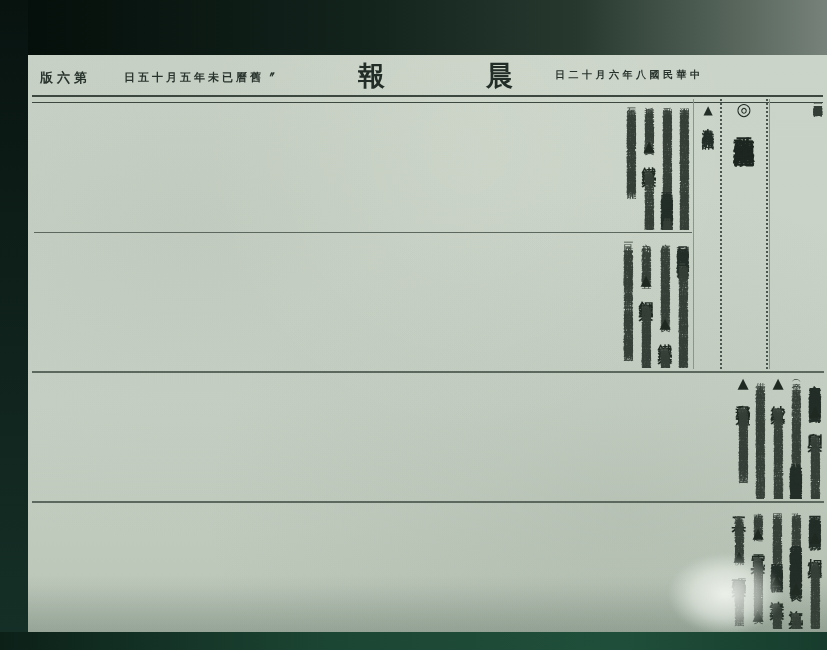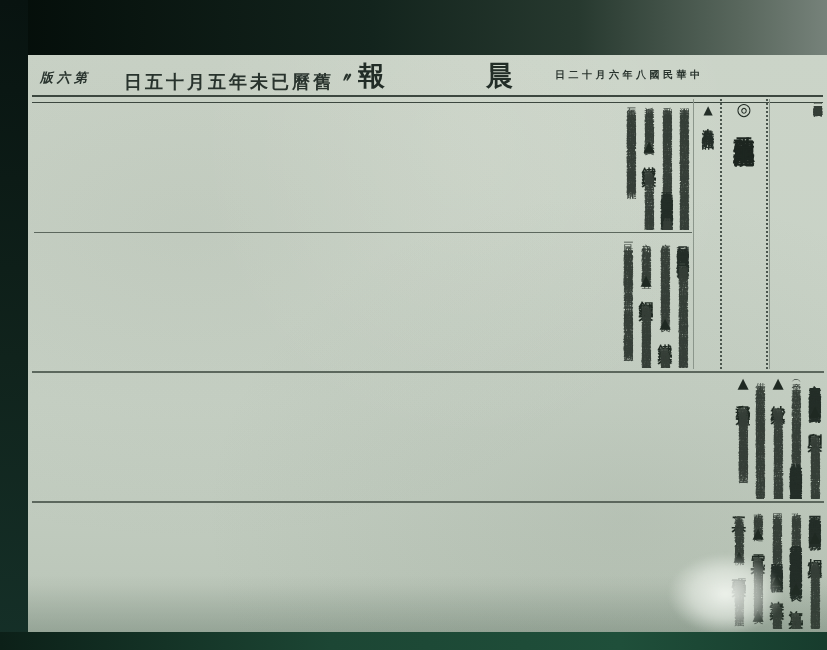--- a/index.html
+++ b/index.html
@@ -20,22 +20,22 @@
     position:absolute;left:28px;top:55px;width:799px;height:577px;
     background:
       radial-gradient(ellipse at 20% 30%, rgba(120,130,115,0.10), transparent 55%),
       radial-gradient(ellipse at 75% 80%, rgba(110,125,110,0.12), transparent 50%),
       radial-gradient(ellipse at 55% 15%, rgba(255,255,245,0.10), transparent 45%),
       linear-gradient(180deg,#cbd4c8 0%,#c7d1c5 60%,#bcc7ba 92%,#aab8ab 100%);
     color:#333d36;
   }
   
   .hdr-item{position:absolute;white-space:nowrap;color:#28332d;font-weight:bold;}
-  .edition{left:12px;top:14px;font-size:13px;letter-spacing:4px;font-style:italic;}
-  .lunar{left:96px;top:15px;font-size:18px;letter-spacing:3px;}
+  .edition{left:12px;top:14px;font-size:13px;letter-spacing:4px;}
+  .lunar{left:96px;top:15px;font-size:11px;letter-spacing:3px;}
   .masthead-char{top:3px;font-size:27px;font-family:"DejaVu Serif",serif;color:#222d27;}
   .mast-bao{left:330px;}
   .mast-chen{left:458px;}
   .gregorian{left:527px;top:13px;font-size:10px;letter-spacing:3.5px;}
   .hdr-rule{position:absolute;left:4px;top:40px;width:791px;height:5px;
     border-top:2px solid #3c473f;border-bottom:1px solid #3c473f;}
   
   .rule{position:absolute;background:#5c675d;}
   .vrule{position:absolute;background:#8b968b;width:1px;}
   

